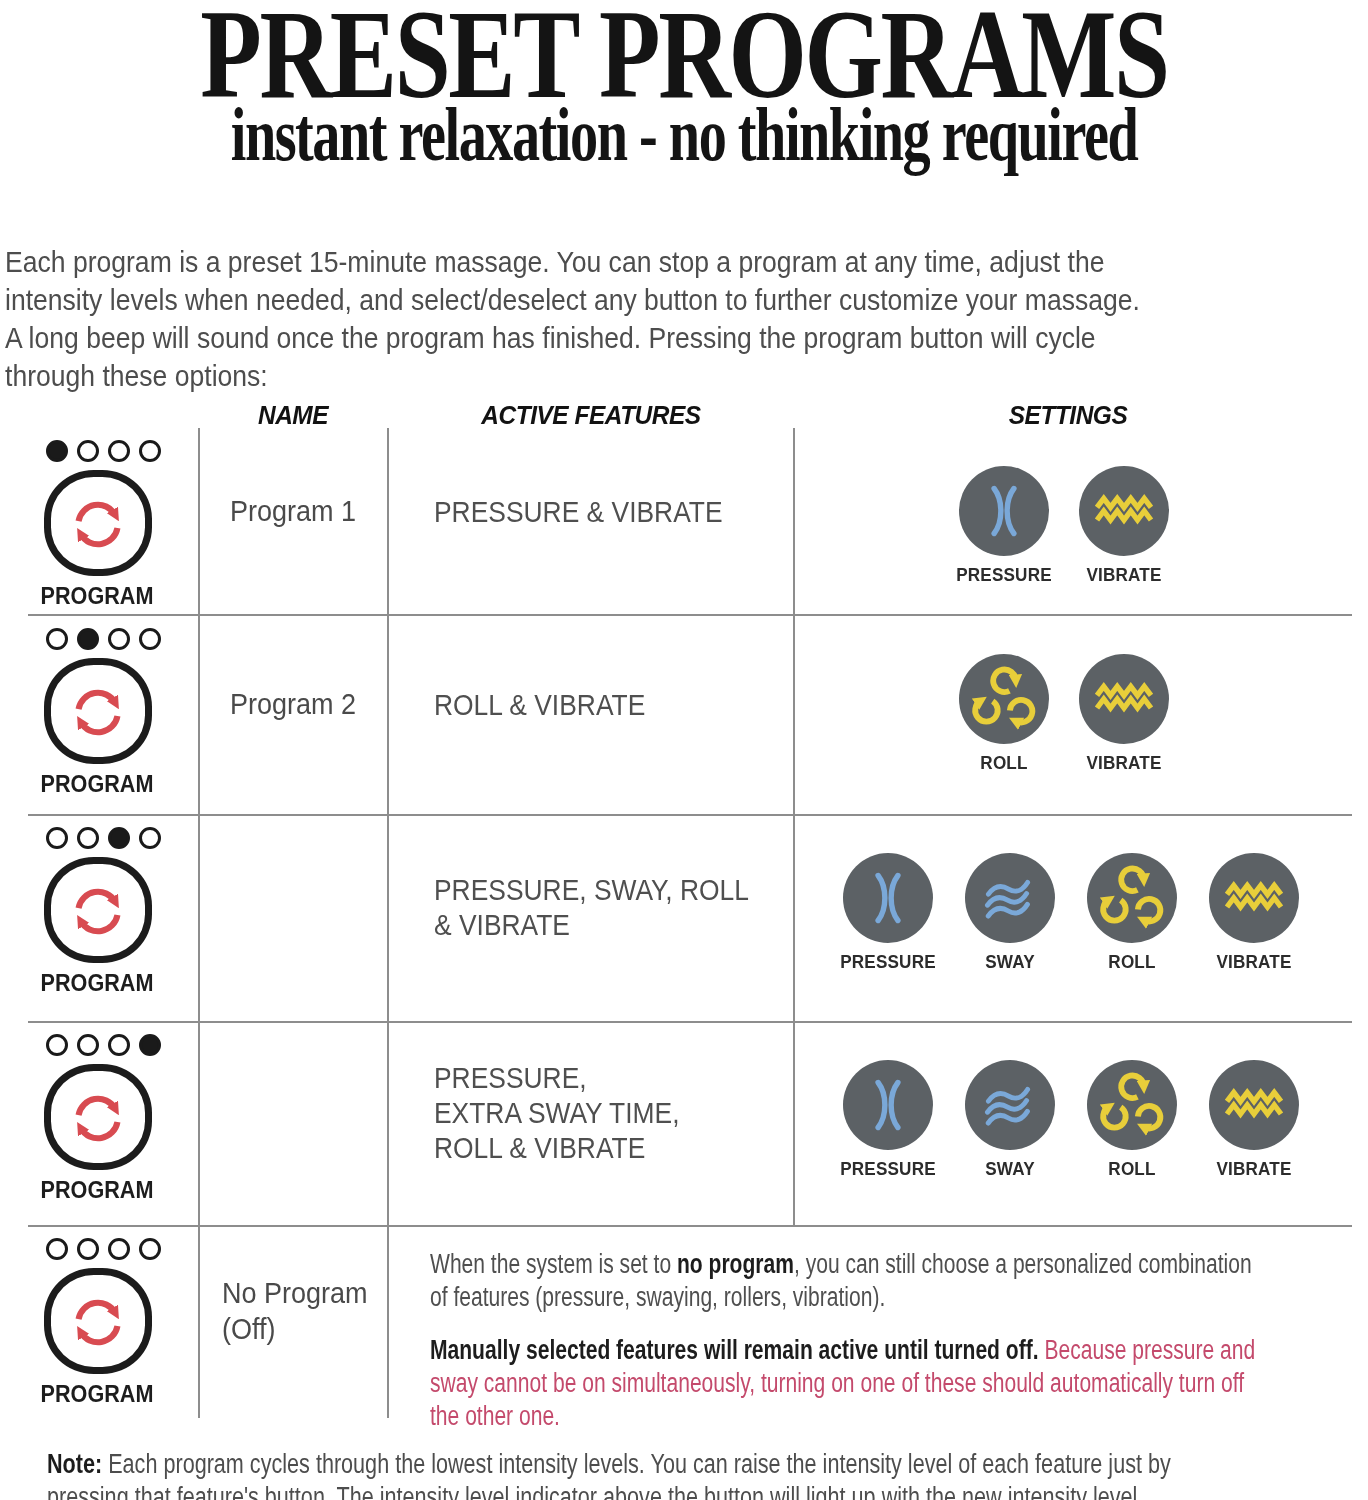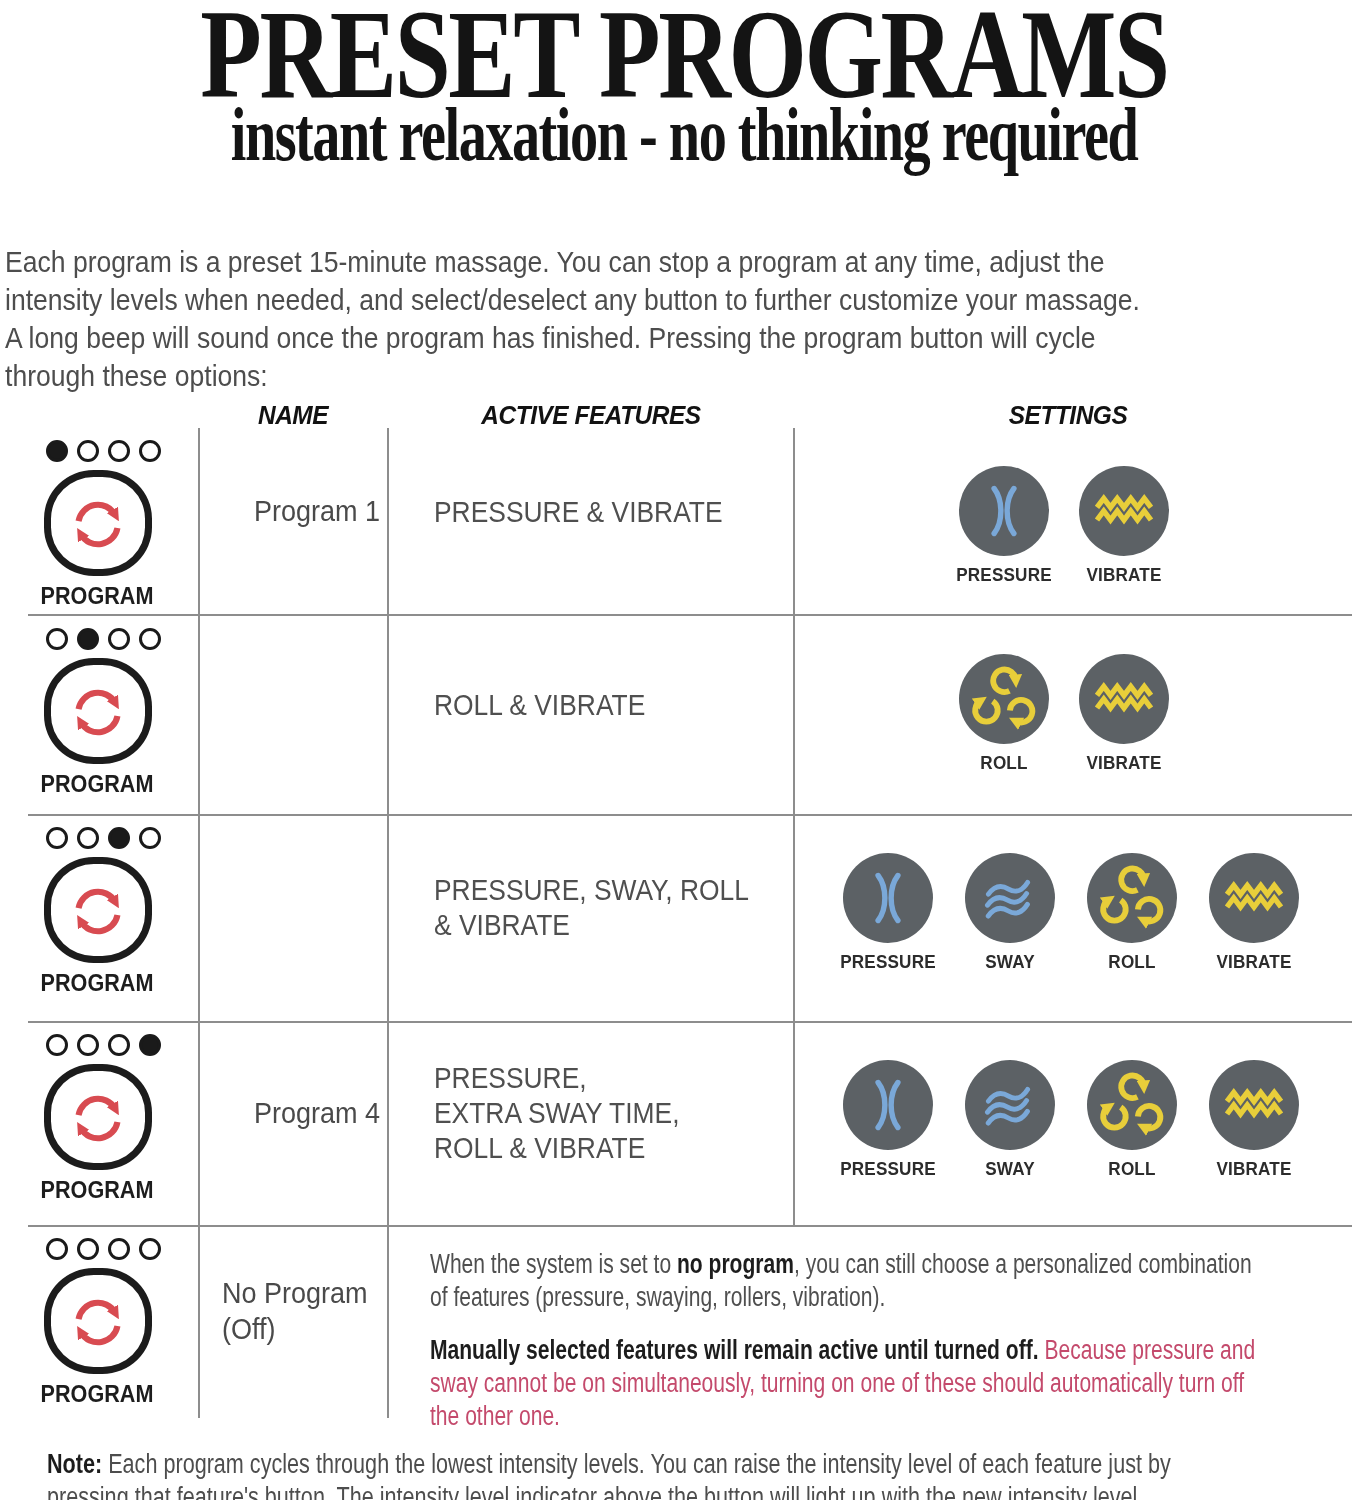--- a/index.html
+++ b/index.html
@@ -31,21 +31,21 @@
   .dot{width:22px;height:22px;border:3px solid #1a1a1a;border-radius:50%;box-sizing:border-box;background:#fff;}
   .dot.filled{background:#1a1a1a;}
   .squircle{position:absolute;left:44px;top:42px;width:108px;height:106px;border:7px solid #1c1c1c;
          border-radius:46%;box-sizing:border-box;display:flex;align-items:center;justify-content:center;background:#fff;}
   .squircle svg{width:76px;height:76px;display:block;}
   .program-label{position:absolute;left:22px;top:154px;width:150px;text-align:center;font-size:24px;
          font-weight:700;color:#1d1d1d;transform:scaleX(0.9);letter-spacing:0;}
 
   
   .name-cell{position:absolute;left:199px;width:188px;top:0;height:calc(100% - 22px);
-         display:flex;align-items:center;justify-content:flex-end;font-size:30px;color:#4a4a4a;}
+         display:flex;align-items:center;justify-content:center;font-size:30px;color:#4a4a4a;}
   .name-cell .inner{transform:scaleX(0.9);white-space:nowrap;text-align:center;line-height:36px;}
   .name-cell.left-align{left:222px;width:170px;justify-content:flex-start;}
   .name-cell.left-align .inner{transform-origin:0 50%;text-align:left;}
   .features-cell{position:absolute;left:434px;top:0;height:calc(100% - 22px);display:flex;
          flex-direction:column;justify-content:center;font-size:30px;line-height:35px;color:#4f4f4f;
          white-space:nowrap;transform:scaleX(0.88);transform-origin:0 50%;}
 
   
   .setting-circle{position:absolute;top:38px;width:90px;height:90px;border-radius:50%;background:#5c6165;}
   .setting-circle svg{width:100%;height:100%;display:block;}
@@ -177,20 +177,23 @@
       <div class="dot filled"></div>
       <div class="dot"></div>
       <div class="dot"></div>
     </div>
     <div class="squircle">
       <svg>
           <use href="#sym-cycle"></use>
         </svg>
     </div>
     <div class="program-label">PROGRAM</div>
+    <div class="name-cell">
+      <div class="inner">Program 2</div>
+    </div>
     <div class="features-cell">
       <div>ROLL &amp; VIBRATE</div>
     </div>
     <div class="setting-circle" style="left:959px;">
         <svg>
           <use href="#sym-roll"></use>
         </svg>
       </div>
     <div class="setting-circle" style="left:1079px;">
         <svg>
@@ -250,23 +253,20 @@
       <div class="dot"></div>
       <div class="dot"></div>
       <div class="dot filled"></div>
     </div>
     <div class="squircle">
       <svg>
           <use href="#sym-cycle"></use>
         </svg>
     </div>
     <div class="program-label">PROGRAM</div>
-    <div class="name-cell">
-      <div class="inner">Program 4</div>
-    </div>
     <div class="features-cell">
       <div>PRESSURE,</div>
       <div>EXTRA SWAY TIME,</div>
       <div>ROLL &amp; VIBRATE</div>
     </div>
     <div class="setting-circle" style="left:843px;">
         <svg>
           <use href="#sym-pressure"></use>
         </svg>
       </div>

